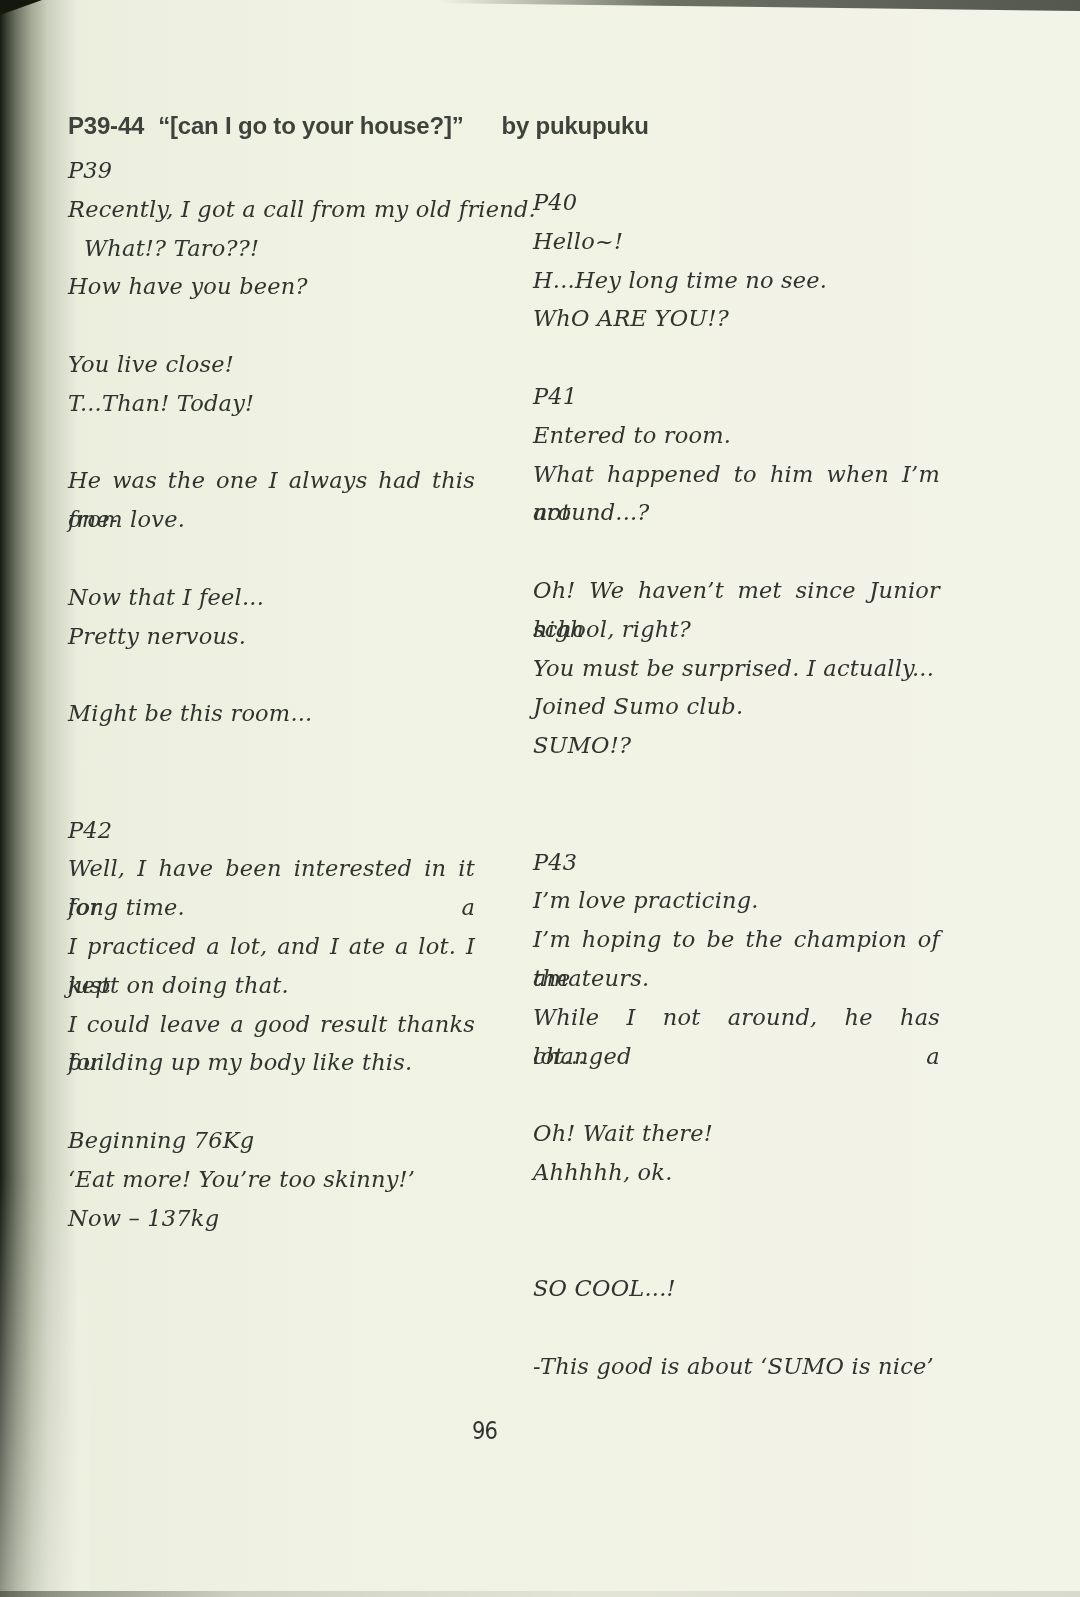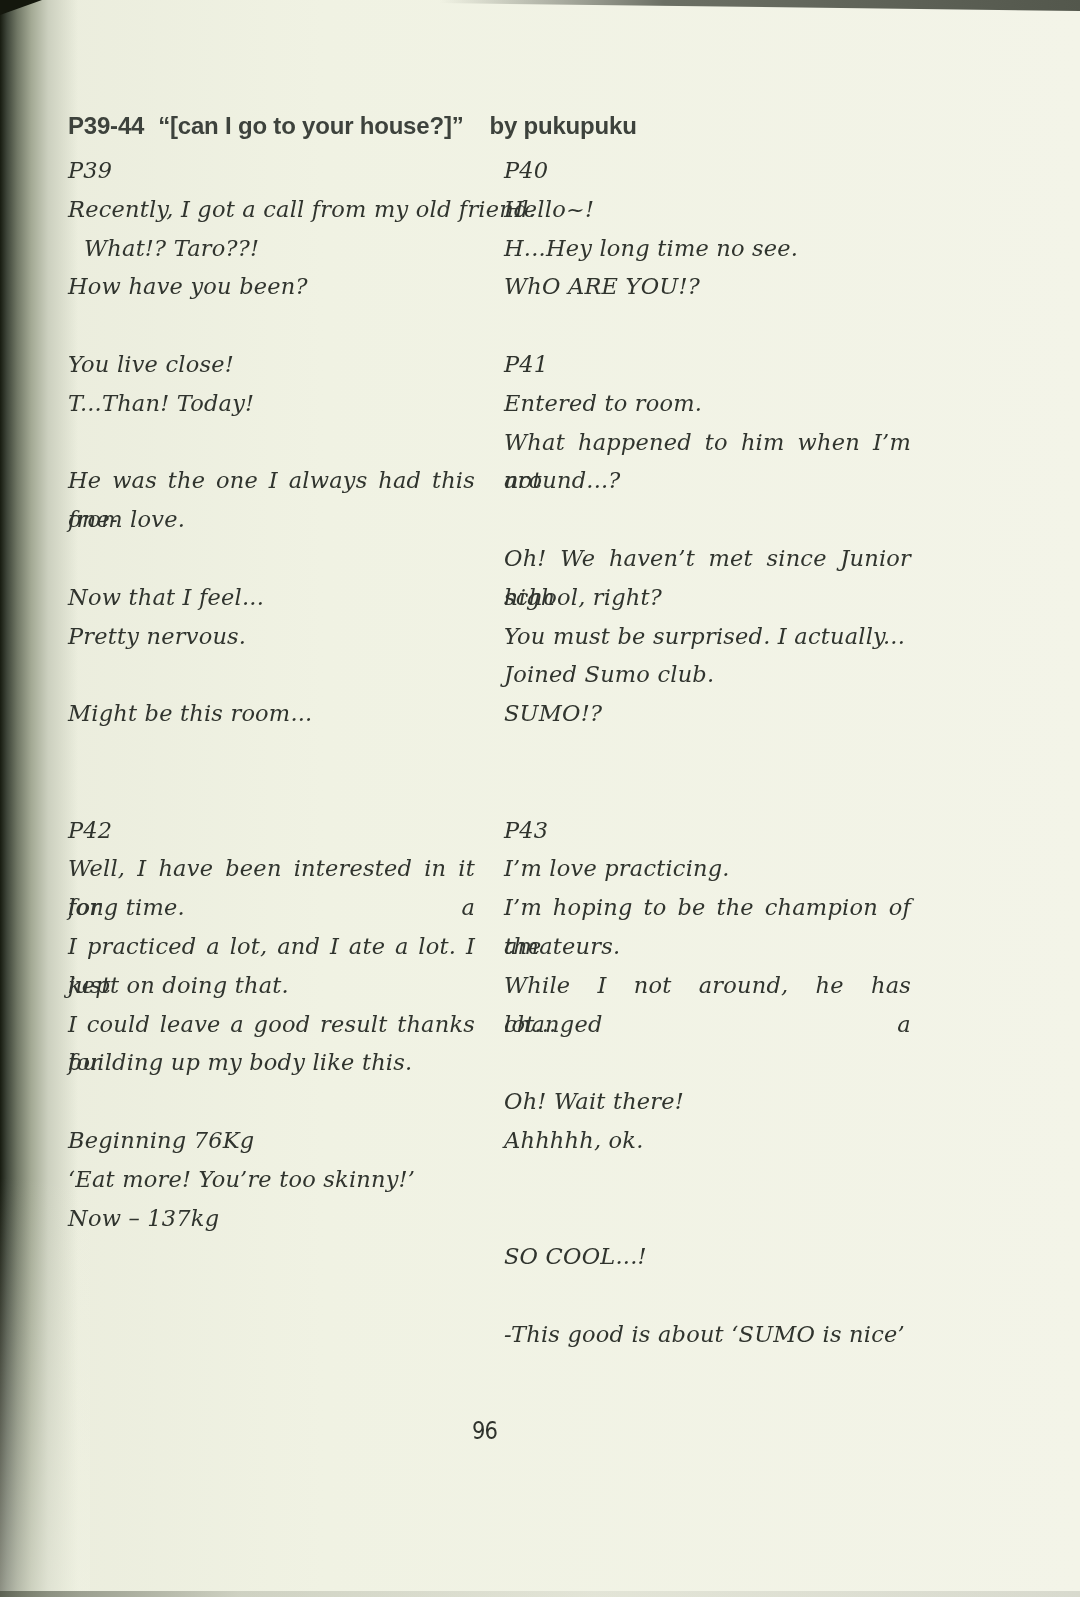--- a/index.html
+++ b/index.html
@@ -65,32 +65,32 @@
     position: absolute;
     left: 68px; top: 112px;
     font-family: "Liberation Sans", "DejaVu Sans", sans-serif;
     font-weight: bold;
     font-size: 24px;
     letter-spacing: -0.2px;
     color: #3d423c;
     white-space: nowrap;
   }
   .title .range  { margin-right: 14px; }
-  .title .name   { margin-right: 26px; }
+  .title .name   { margin-right: 38px; }
   .col {
     position: absolute;
     top: 151px;
     width: 407px;
     font-size: 22.5px;
     color: #30342e;
     letter-spacing: 0.2px;
     font-style: italic;
   }
   .col-left  { left: 68px;  }
-  .col-right { left: 504px; }
+  .col-right { left: 533px; margin-top: 32px; }
   .line {
     height: 38.8px;
     line-height: 38.8px;
     white-space: nowrap;
     overflow: visible;
   }
   .line.justify {
     white-space: normal;
     text-align: justify;
     text-align-last: justify;

